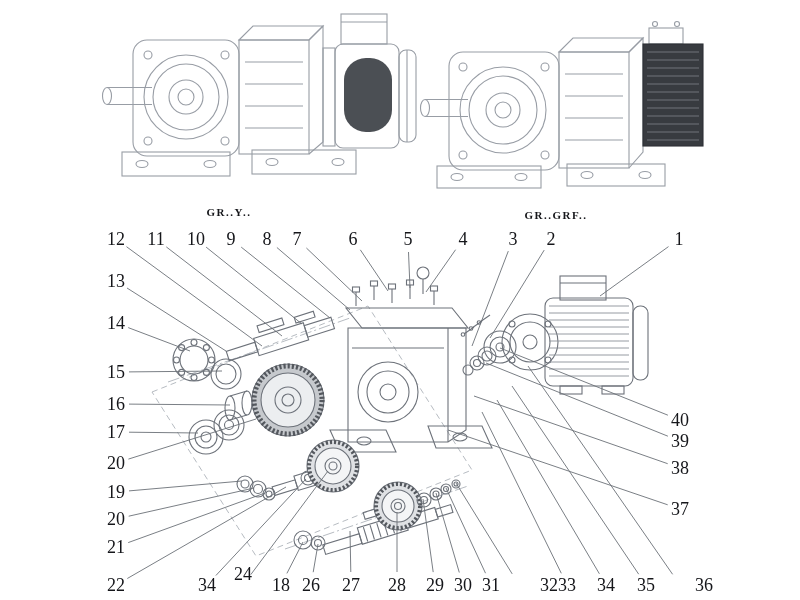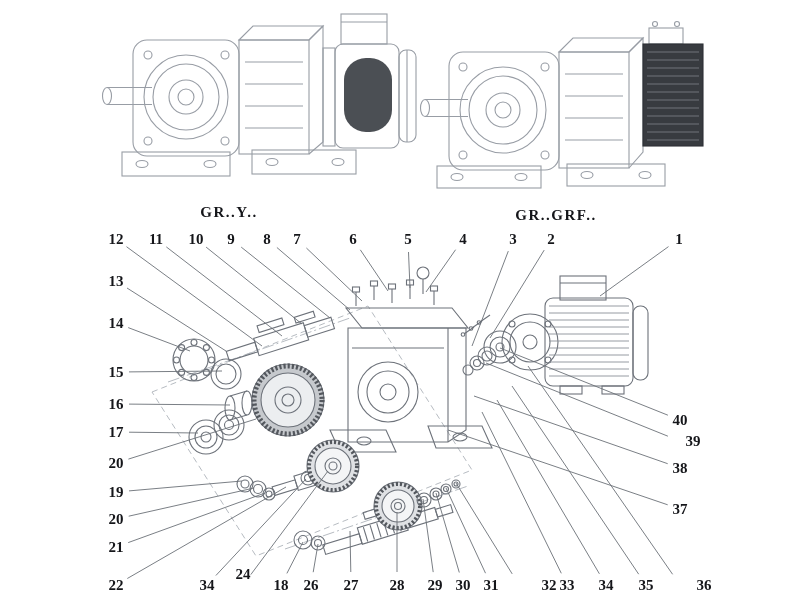--- a/index.html
+++ b/index.html
@@ -3,25 +3,25 @@
 <meta charset="utf-8">
 <style>
   html,body{margin:0;padding:0;background:#ffffff;}
   .canvas{
     position:relative;width:800px;height:600px;background:#ffffff;
     font-family:"Liberation Serif", serif;overflow:hidden;
   }
   svg.diagram{position:absolute;left:0;top:0;}
   .variant-label{
     position:absolute;transform:translate(-50%,-50%);
-    font-weight:bold;font-size:15px;letter-spacing:1.5px;color:#15161a;white-space:nowrap;
+    font-weight:bold;font-size:11px;letter-spacing:1.5px;color:#15161a;white-space:nowrap;
   }
   .callout{
     position:absolute;transform:translate(-50%,-50%);
-    font-weight:bold;font-size:15px;color:#15161a;line-height:1;
+    font-weight:normal;font-size:18px;color:#15161a;line-height:1;
   }
 </style>
 </head>
 <body>
 
 <div class="canvas">
 
   <svg class="diagram" width="800" height="600" viewBox="0 0 800 600">
 
     <g stroke="#989da5" fill="none" stroke-width="1.1">
@@ -380,17 +380,17 @@
       <span class="callout" style="left: 397px; top: 585px;">28</span>
       <span class="callout" style="left: 435px; top: 585px;">29</span>
       <span class="callout" style="left: 463px; top: 585px;">30</span>
       <span class="callout" style="left: 491px; top: 585px;">31</span>
       <span class="callout" style="left: 549px; top: 585px;">32</span>
       <span class="callout" style="left: 567px; top: 585px;">33</span>
       <span class="callout" style="left: 606px; top: 585px;">34</span>
       <span class="callout" style="left: 646px; top: 585px;">35</span>
       <span class="callout" style="left: 680px; top: 585px; margin-left: 24px;">36</span>
       <span class="callout" style="left: 680px; top: 420px;">40</span>
-      <span class="callout" style="left: 680px; top: 441px; margin-left: 13px;">39</span>
+      <span class="callout" style="left: 680px; top: 441px;">39</span>
       <span class="callout" style="left: 680px; top: 468px;">38</span>
       <span class="callout" style="left: 680px; top: 509px;">37</span>
     </div>
 </div>
 
 </body></html>

